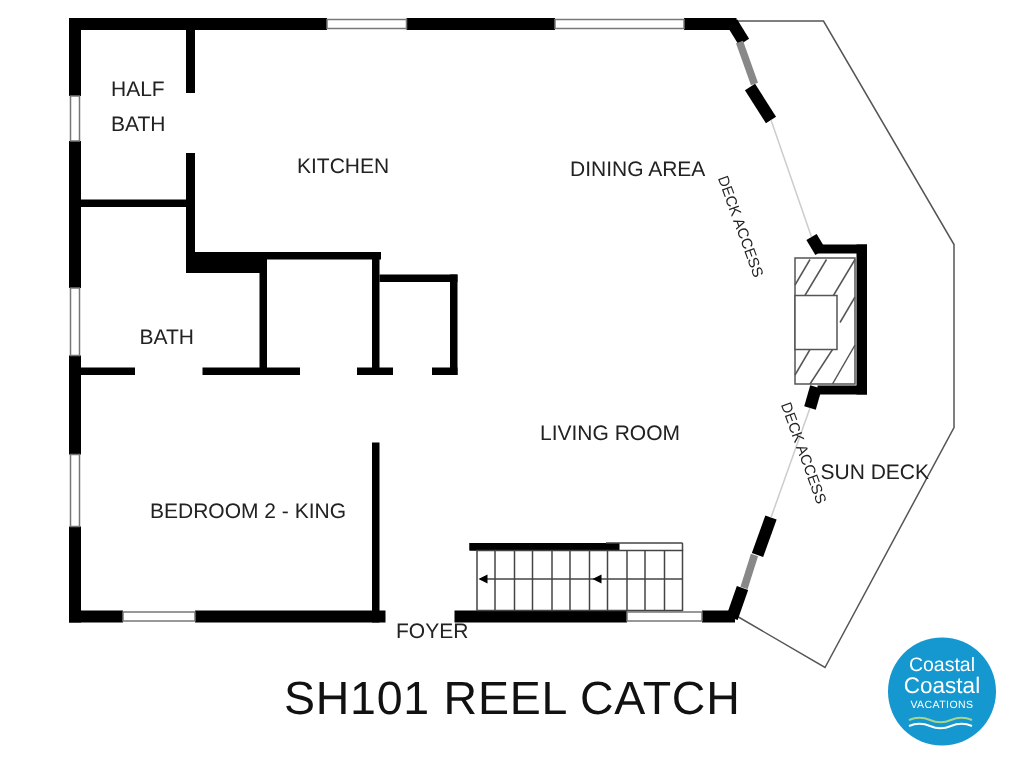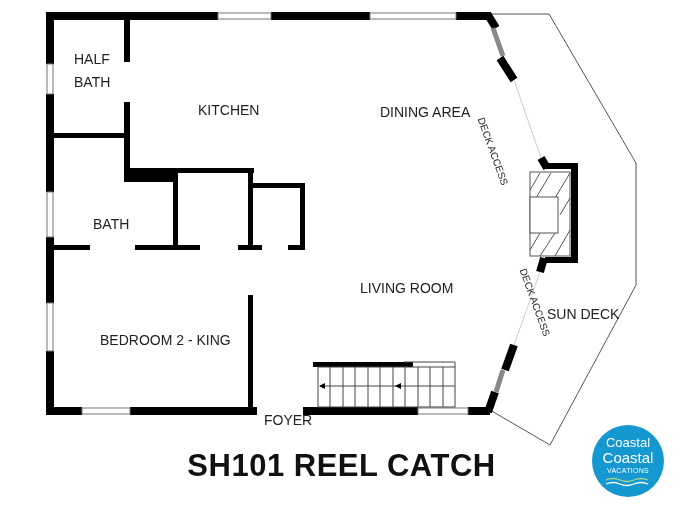--- a/index.html
+++ b/index.html
@@ -1,19 +1,19 @@
 <!DOCTYPE html>
 <html><head>
 <meta charset="utf-8">
 <style>
   html, body { margin:0; padding:0; background:#ffffff; }
   body { width:683px; height:512px; position:relative; overflow:hidden; font-family:"Liberation Sans", sans-serif; }
   svg { position:absolute; left:0; top:0; }
   .lbl { position:absolute; font-size:14px; color:#222; white-space:nowrap; }
-  .title { position:absolute; left:0; width:683px; top:448px; text-align:center; font-weight:bold; font-size:31px; letter-spacing:0.5px; color:#111; }
+  .title { position:absolute; left:0; width:683px; top:448px; text-align:center; font-weight:normal; font-size:31px; letter-spacing:0.5px; color:#111; }
   .logo { position:absolute; left:592px; top:425px; width:72px; height:72px; border-radius:50%; background:#1597cf; color:#fff; text-align:center; }
   .logo .l1 { position:absolute; top:10px; left:0; width:72px; font-size:13px; line-height:15px; }
   .logo .l2 { position:absolute; top:25px; left:0; width:72px; font-size:15px; line-height:15px; }
   .logo .l3 { position:absolute; top:42px; left:0; width:72px; font-size:7px; letter-spacing:0.3px; }
 </style>
 </head>
 <body>
 
 <svg width="683" height="512" viewBox="0 0 683 512">
 

